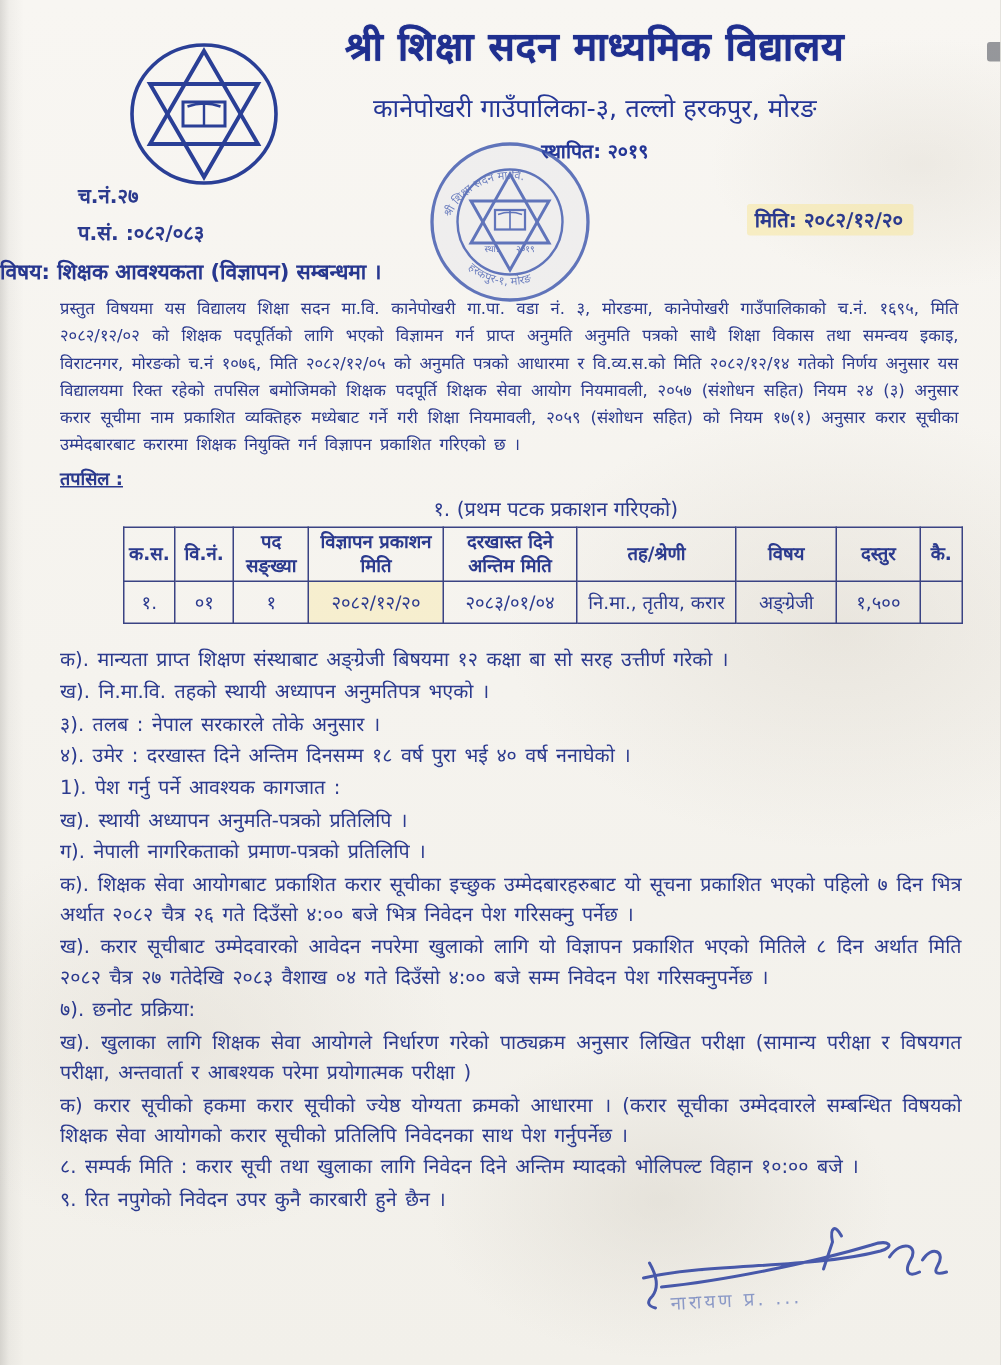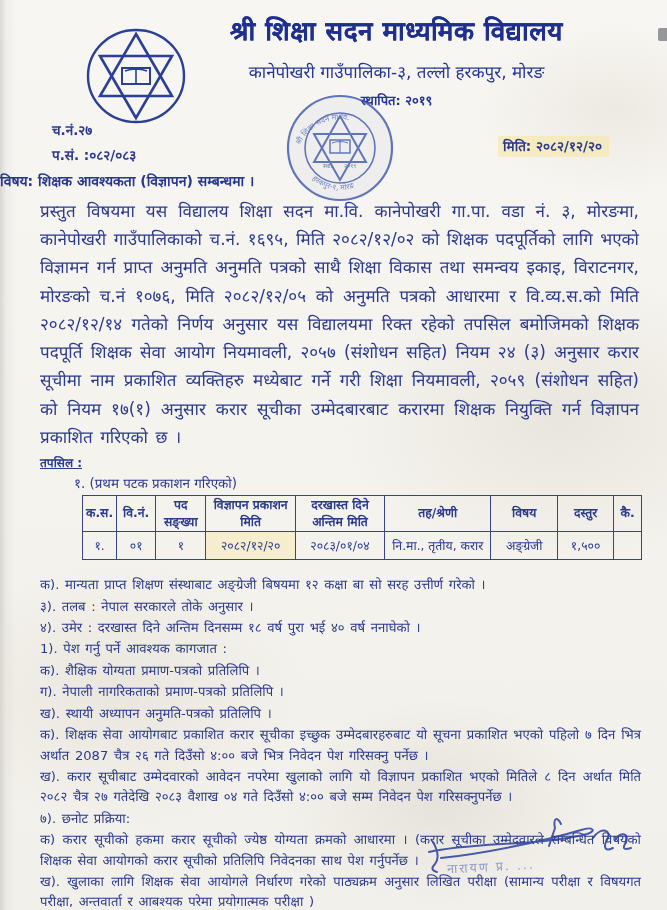--- a/index.html
+++ b/index.html
@@ -35,24 +35,24 @@
   
   .ref-row { display:flex; justify-content:space-between; align-items:center;
     padding:12px 58px 0 52px; font-size:13.5px; font-weight:bold;gap:45px; }
   .ref-left div { margin-bottom:7px; }
   .ref-date { background:rgba(248,230,150,.5); padding:1px 7px 2px 5px; border-radius:2px; }
 
   
   .subject { text-align:left; font-size:14px; font-weight:bold; margin-top:0px; color:#27378f; }
 
   
-  .para { margin:7px 28px 0 40px; font-size:17px; line-height:1.66; text-align:justify;
+  .para { margin:7px 28px 0 40px; font-size:11px; line-height:1.66; text-align:justify;
     word-spacing:2px; }
   .tapasil { margin:3px 0 0 40px; font-size:12px; font-weight:bold; text-decoration:underline; }
-  .first-pub { margin:3px 0 3px 74px; font-size:13.4px; }
+  .first-pub { margin:3px 0 3px 74px; font-size:13.4px;text-align:center; }
 
   
   table.vacancy { border-collapse:collapse; margin:2px 20px 15px 82px; width:560px;
     font-size:12.3px; color:#2b3a8e; }
   table.vacancy th, table.vacancy td { border:1.6px solid #3a4383; padding:1px 3px;
     text-align:center; vertical-align:middle; }
   table.vacancy th { font-weight:bold; line-height:1.35; }
   table.vacancy td { height:25px; }
   td.hl { background:rgba(248,230,150,.35); }
 
@@ -141,31 +141,31 @@
         <td>नि.मा., तृतीय, करार</td>
         <td>अङ्ग्रेजी</td>
         <td>१,५००</td>
         <td></td>
       </tr>
     </tbody>
   </table>
 
   <div class="sections">
     <div class="sec">क). मान्यता प्राप्त शिक्षण संस्थाबाट अङ्ग्रेजी बिषयमा १२ कक्षा बा सो सरह उत्तीर्ण गरेको ।</div>
+    <div class="sec">ख). नि.मा.वि. तहको स्थायी अध्यापन अनुमतिपत्र भएको ।</div>
     <div class="sec">३). तलब : नेपाल सरकारले तोके अनुसार ।</div>
     <div class="sec">४). उमेर : दरखास्त दिने अन्तिम दिनसम्म १८ वर्ष पुरा भई ४० वर्ष ननाघेको ।</div>
     <div class="sec">1). पेश गर्नु पर्ने आवश्यक कागजात :</div>
-    <div class="sec">क). शैक्षिक योग्यता प्रमाण-पत्रको प्रतिलिपि ।</div>
+    <div class="sec">ख). स्थायी अध्यापन अनुमति-पत्रको प्रतिलिपि ।</div>
     <div class="sec">ग). नेपाली नागरिकताको प्रमाण-पत्रको प्रतिलिपि ।</div>
-    <div class="sec">ख). स्थायी अध्यापन अनुमति-पत्रको प्रतिलिपि ।</div>
-    <div class="sec">क). शिक्षक सेवा आयोगबाट प्रकाशित करार सूचीका इच्छुक उम्मेदबारहरुबाट यो सूचना प्रकाशित भएको पहिलो ७ दिन भित्र अर्थात 2087 चैत्र २६ गते दिउँसो ४:०० बजे भित्र निवेदन पेश गरिसक्नु पर्नेछ ।</div>
+    <div class="sec">क). शिक्षक सेवा आयोगबाट प्रकाशित करार सूचीका इच्छुक उम्मेदबारहरुबाट यो सूचना प्रकाशित भएको पहिलो ७ दिन भित्र अर्थात २०८२ चैत्र २६ गते दिउँसो ४:०० बजे भित्र निवेदन पेश गरिसक्नु पर्नेछ ।</div>
     <div class="sec">ख). करार सूचीबाट उम्मेदवारको आवेदन नपरेमा खुलाको लागि यो विज्ञापन प्रकाशित भएको मितिले ८ दिन अर्थात मिति २०८२ चैत्र २७ गतेदेखि २०८३ वैशाख ०४ गते दिउँसो ४:०० बजे सम्म निवेदन पेश गरिसक्नुपर्नेछ ।</div>
     <div class="sec">७). छनोट प्रक्रिया:</div>
+    <div class="sec">ख). खुलाका लागि शिक्षक सेवा आयोगले निर्धारण गरेको पाठ्यक्रम अनुसार लिखित परीक्षा (सामान्य परीक्षा र विषयगत परीक्षा, अन्तवार्ता र आबश्यक परेमा प्रयोगात्मक परीक्षा )</div>
     <div class="sec">क) करार सूचीको हकमा करार सूचीको ज्येष्ठ योग्यता क्रमको आधारमा । (करार सूचीका उम्मेदवारले सम्बन्धित विषयको शिक्षक सेवा आयोगको करार सूचीको प्रतिलिपि निवेदनका साथ पेश गर्नुपर्नेछ ।</div>
-    <div class="sec">ख). खुलाका लागि शिक्षक सेवा आयोगले निर्धारण गरेको पाठ्यक्रम अनुसार लिखित परीक्षा (सामान्य परीक्षा र विषयगत परीक्षा, अन्तवार्ता र आबश्यक परेमा प्रयोगात्मक परीक्षा )</div>
     <div class="sec">८. सम्पर्क मिति : करार सूची तथा खुलाका लागि निवेदन दिने अन्तिम म्यादको भोलिपल्ट विहान १०:०० बजे ।</div>
     <div class="sec">९. रित नपुगेको निवेदन उपर कुनै कारबारी हुने छैन ।</div>
   </div>
 
   <div class="signature">
     <svg width="230" height="84" viewBox="0 0 230 84">
       <g fill="none" stroke="#2b3fa0" stroke-width="2" stroke-linecap="round" opacity=".85">
         <path d="M150 12 C 146 4, 142 6, 144 16 L 138 34"></path>
         <path d="M18 40 C 60 30, 130 34, 176 22 C 186 19, 182 14, 170 18 C 130 30, 70 42, 30 46"></path>
         <path d="M22 30 q 8 14 2 22 q -6 6 2 8"></path>

